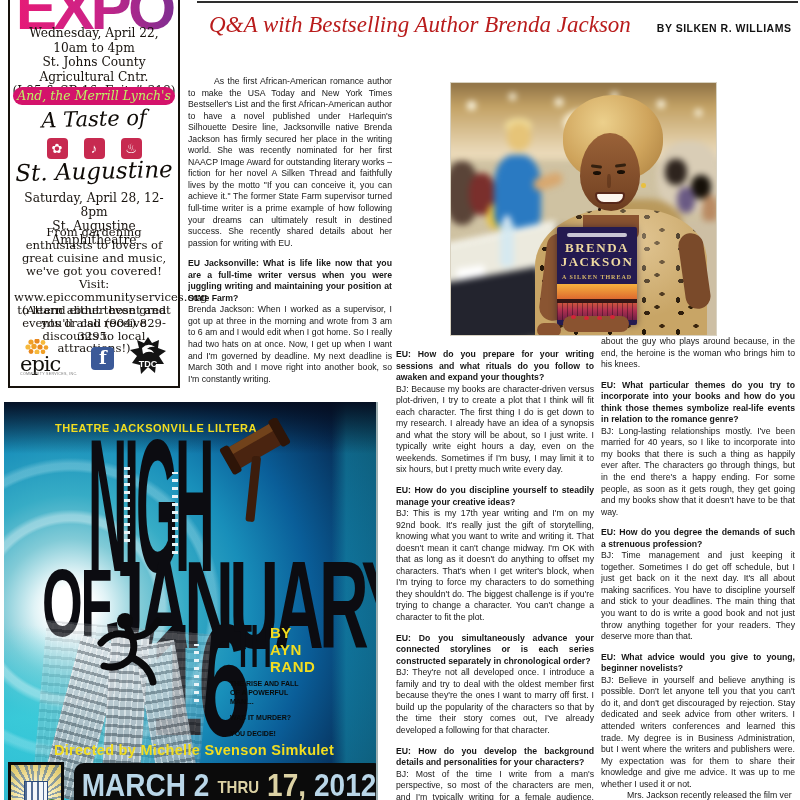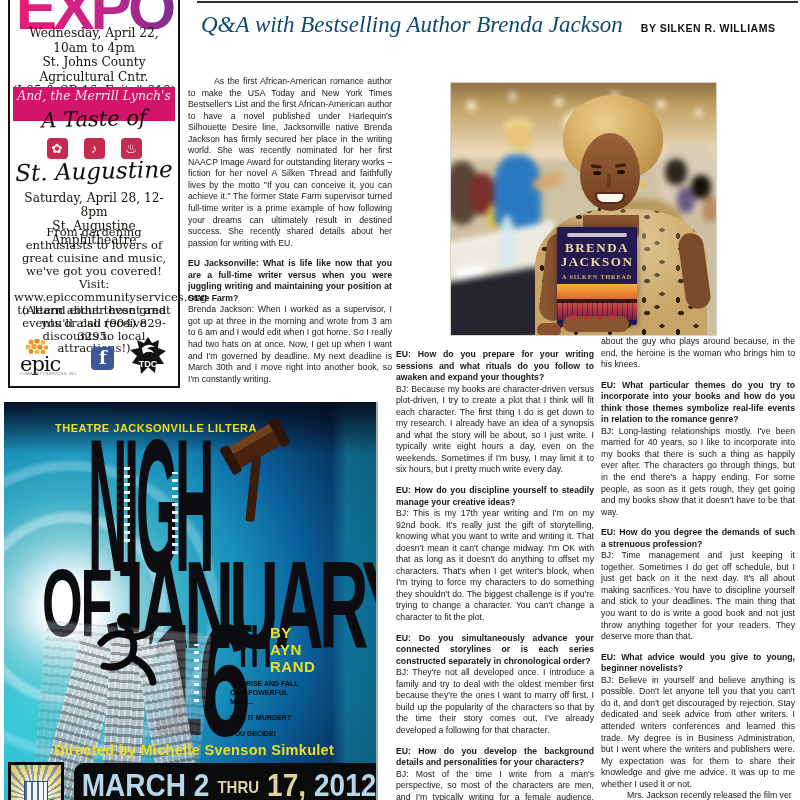--- a/index.html
+++ b/index.html
@@ -2,32 +2,32 @@
 <html><head>
 <meta charset="utf-8">
 <style>
   html,body{margin:0;padding:0;background:#fff;}
   .page{position:relative;width:800px;height:800px;overflow:hidden;background:#fff;
         font-family:"Liberation Sans",sans-serif;color:#1b1b1b;}
 
   
   .toprule{position:absolute;left:197px;top:1px;width:601px;height:2px;background:#2e2e2e;}
   .headline{position:absolute;left:197px;top:10px;width:600px;white-space:nowrap;}
-  .headline h1{display:inline;margin:4px;font:italic 400 23px/30px "Liberation Serif",serif;color:#0c4a6e;}
+  .headline h1{display:inline;margin:12px;font:italic 400 23px/30px "Liberation Serif",serif;color:#b91c1c;}
   .byline{font:700 10.5px "Liberation Sans",sans-serif;margin-left:14px;letter-spacing:.5px;color:#121212;}
 
   
   .ad{position:absolute;left:8px;top:-44px;width:172px;height:432px;border:2px solid #16110c;
       box-sizing:border-box;background:#fff;text-align:center;}
   .expo{position:absolute;top:19px;left:0;width:100%;font:800 62px/62px "Liberation Sans",sans-serif;
         letter-spacing:-4px;background:linear-gradient(90deg,#e81a75,#cc2387,#7c2f92);
         -webkit-background-clip:text;background-clip:text;color:transparent;}
   .adtop{position:absolute;top:68px;left:1px;right:1px;font:500 12.2px/14.6px "DejaVu Serif",serif;color:#17120d;}
-  .banner{position:absolute;top:129px;left:3px;right:3px;height:34px;background:#d4136b;color:#e5e5e5;
-          font:italic 500 12.5px/18px "DejaVu Serif",serif;}
+  .banner{position:absolute;top:129px;left:3px;right:3px;height:18px;background:#d4136b;color:#bef264;
+          font:italic 500 12.5px/18px "DejaVu Serif",serif;border-radius:9px;}
   .script{position:absolute;left:0;width:100%;color:#0f0b07;font-family:"DejaVu Serif",serif;font-style:italic;}
   .s1{top:149px;font-size:21px;transform:rotate(-1.5deg);}
   .s2{top:200px;font-size:23px;transform:rotate(-1.5deg);}
   .ticons{position:absolute;top:180px;left:0;width:100%;display:flex;justify-content:center;gap:16px;}
   .ticon{width:21px;height:21px;background:#c72a50;border-radius:4px;color:#fff;font-size:13px;line-height:21px;
          display:inline-block;text-align:center;}
   .admid{position:absolute;top:233px;left:1px;right:1px;font:500 12.2px/14px "DejaVu Serif",serif;color:#17120d;}
   .adbody{position:absolute;top:268px;left:4px;right:4px;font:500 11.6px/13px "DejaVu Serif",serif;color:#17120d;}
   .adnote{position:absolute;top:346px;left:4px;right:4px;font:500 11.6px/12.8px "DejaVu Serif",serif;color:#17120d;}
   .adlogos{position:absolute;top:377px;left:10px;right:10px;height:46px;display:flex;align-items:center;

